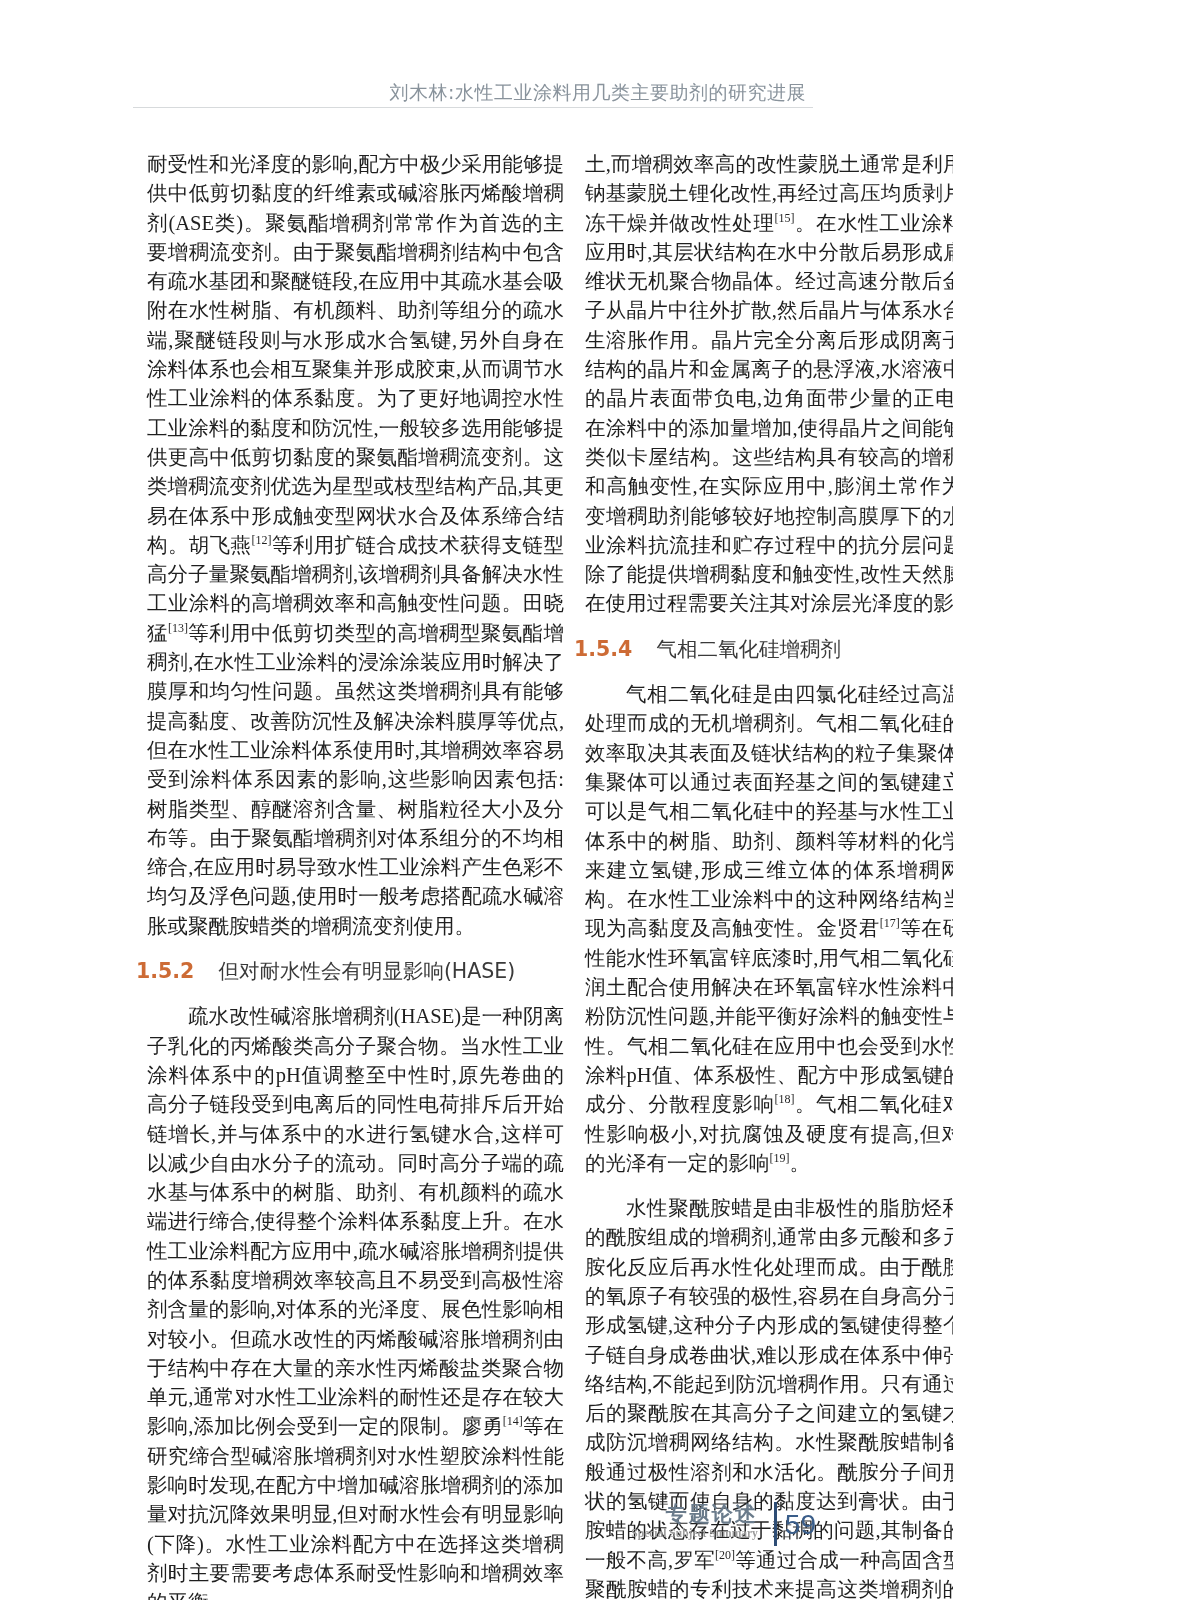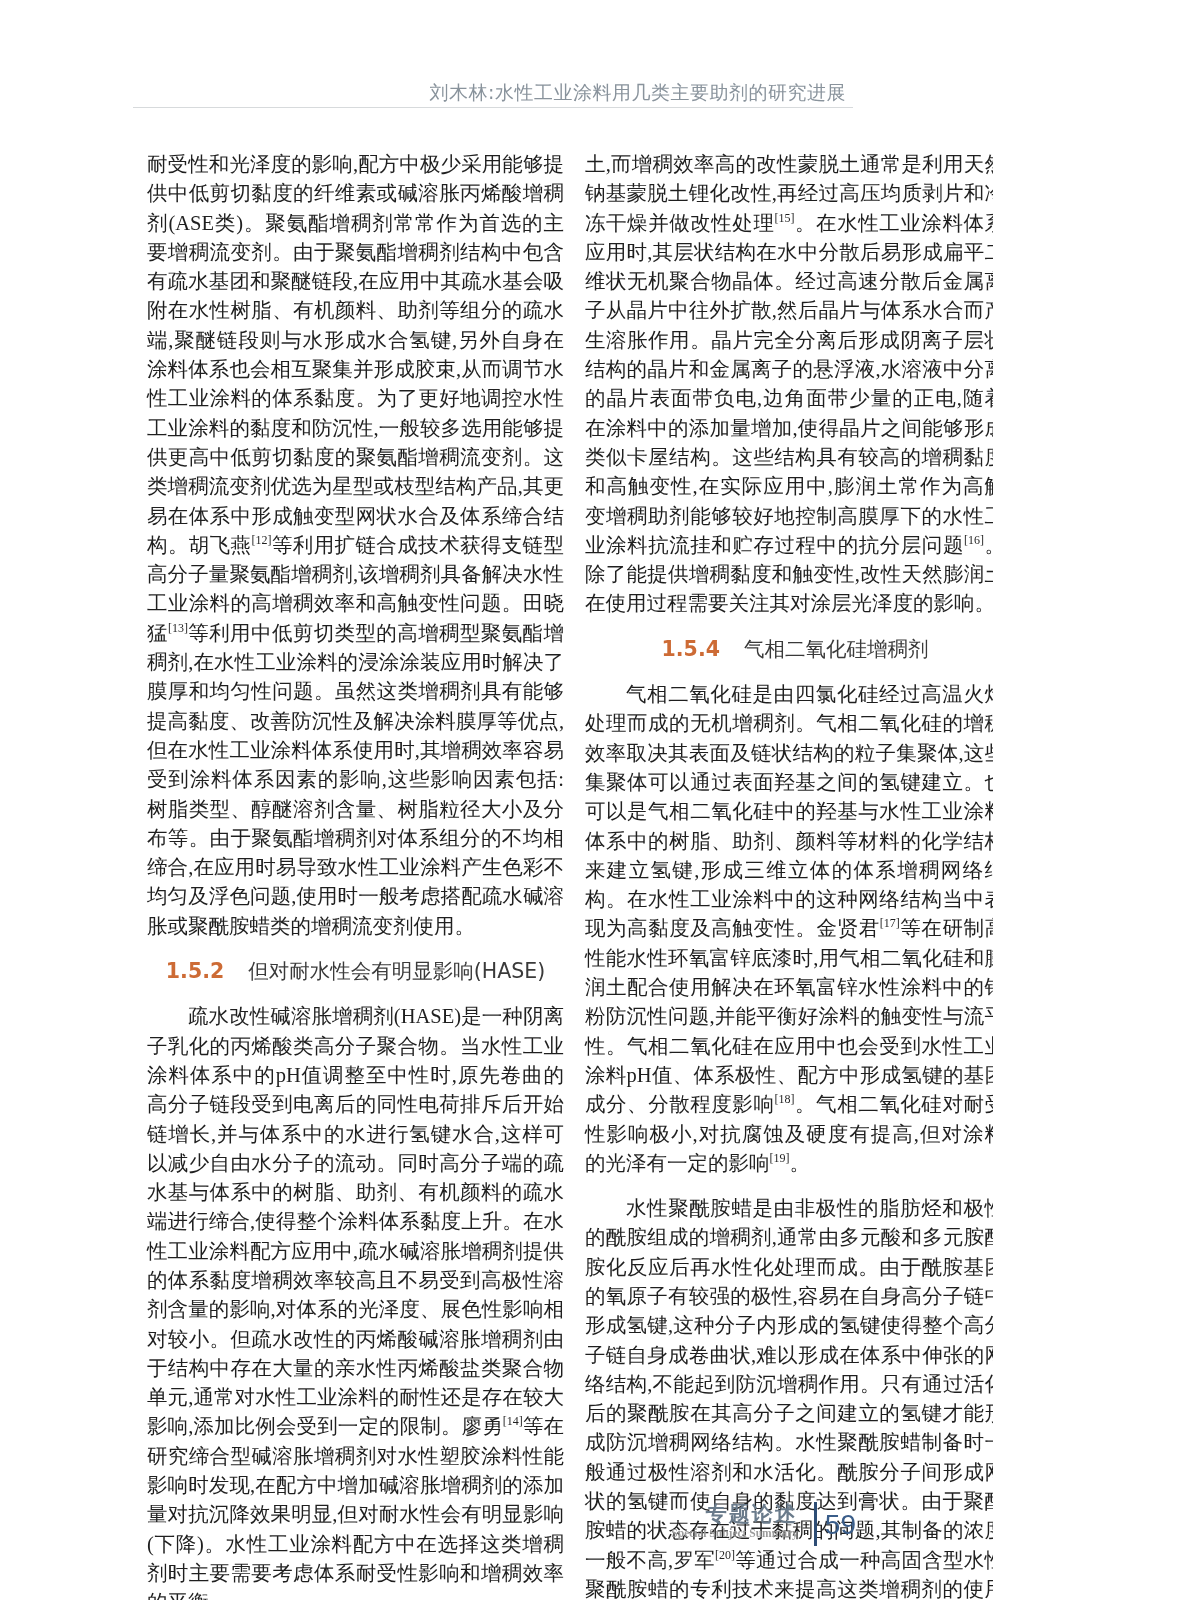--- a/index.html
+++ b/index.html
@@ -2,21 +2,20 @@
 <html lang="zh"><head>
 <meta charset="utf-8">
 <style>
   html,body { margin:0; padding:0; background:#ffffff; }
   #page {
     position:relative;
     width:953px; height:1600px;
     background:#ffffff;
     overflow:hidden;
     font-family:"Liberation Serif","DejaVu Serif",serif;
-    padding-left:40px;
   }
 
   
   .running-head {
     position:absolute;
     top:80px; left:125px; right:147px;
     text-align:right;
     font-family:"DejaVu Sans","Liberation Sans",sans-serif;
     font-size:19px;
     color:#89939c;
@@ -41,27 +40,27 @@
   }
   .col-left  { left:131px; width:449px; }
   .col-right { left:569px; width:452px; }
 
   p.body-text { margin:16px; }
   .indent { text-indent:2em; }
 
   sup { font-size:12px; line-height:0; vertical-align:super; }
 
   .sec-head {
-    margin:12px;
+    margin:5px;
     font-family:"DejaVu Sans","Liberation Sans",sans-serif;
     font-weight:normal;
     font-size:20.5px;
     line-height:29.3px;
     color:#3a3a3a;
-    text-align:center;
+    text-align:left;
   }
   .sec-num {
     color:#cd6b35;
     font-weight:bold;
     margin-right:24px;
   }
 
   
   .footer {
     position:absolute;

